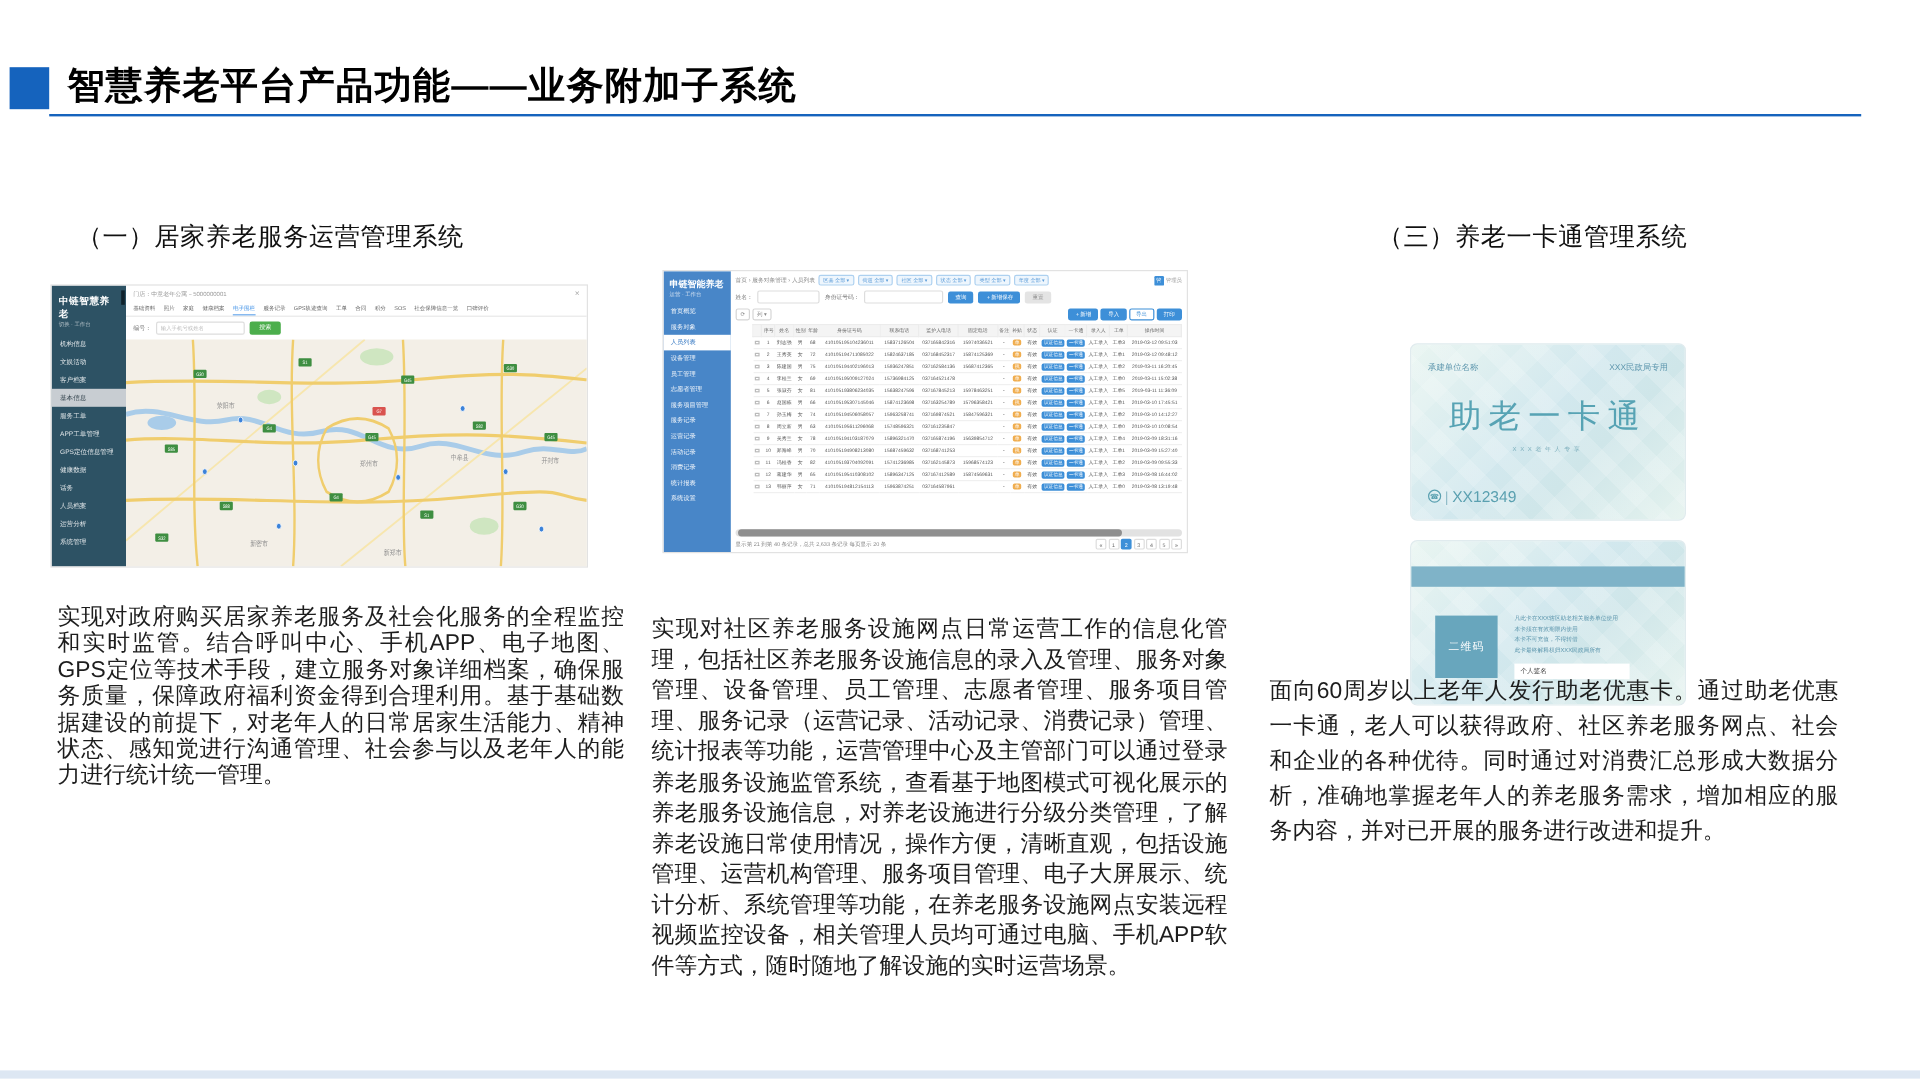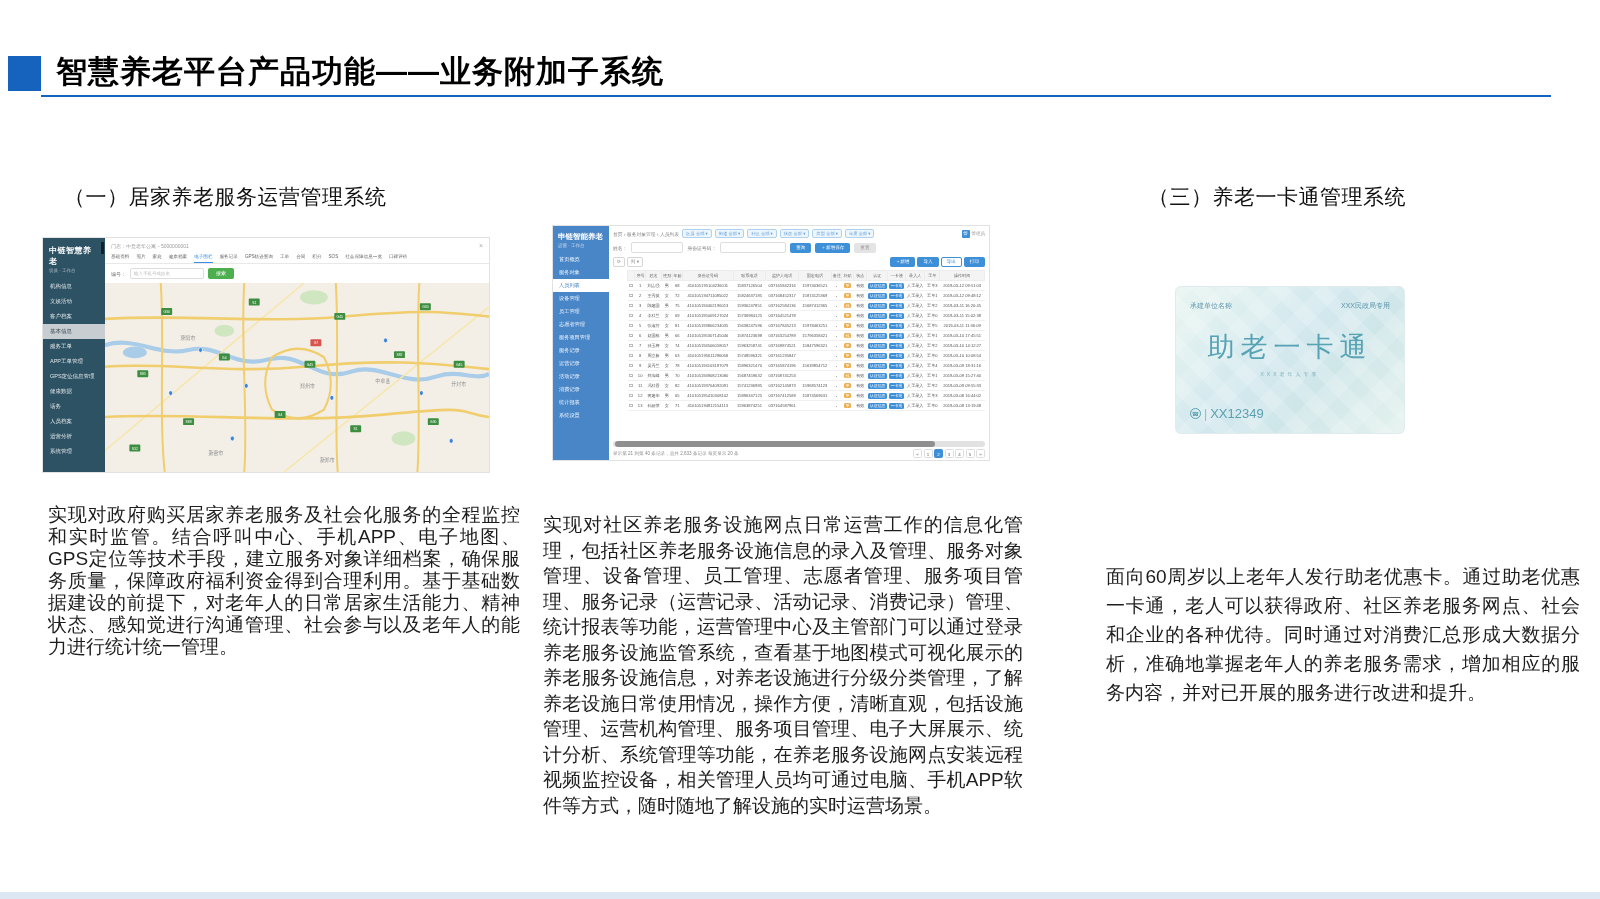--- a/index.html
+++ b/index.html
@@ -14,21 +14,21 @@
   .bottom-strip { position:absolute; left:0; bottom:0; width:100%; height:7px; background:#dde7f3; }
 
   
   .sec-heading { position:absolute; font-size:21px; font-weight:500; color:#111; letter-spacing:0.5px; }
   #h1 { left:64px;  top:183px; }
   #h2 { left:568px; top:183px; }
   #h3 { left:1148px; top:183px; }
   .body-text { position:absolute; font-size:19px; color:#1d1d1d; text-align:justify; }
   #p1 { left:48px;  top:504px; width:472px; line-height:22px; }
   #p2 { left:543px; top:512px; width:480px; line-height:25.5px; }
-  #p3 { left:1058px; top:562px; width:474px; line-height:29px;margin-left:48px; }
+  #p3 { left:1058px; top:562px; width:474px; line-height:29px; }
 
   
   .shot1 { position:absolute; left:42px; top:237px; width:448px; height:236px;
     border:1px solid #e2e2e2; background:#fff; display:flex; overflow:hidden;justify-content:flex-end; }
   .s1-sidebar { width:62px; background:#2d5264; color:#fff; flex-shrink:0; position:relative; }
   .s1-brand { font-size:8px; font-weight:700; padding:7px 6px 1px; letter-spacing:0.5px; }
   .s1-sub { font-size:4.5px; color:rgba(255,255,255,.6); padding:0 6px 6px; }
   .s1-toggle { position:absolute; right:1px; top:4px; width:3px; height:12px; background:#10222c; }
   .s1-item { font-size:5.5px; color:rgba(255,255,255,.85); padding:4px 7px; white-space:nowrap; overflow:hidden; cursor:default; }
   .s1-item.active { background:#c8cdd2; color:#35454f; }
@@ -623,19 +623,30 @@
     </div>
     <div class="cf-title">助老一卡通</div>
     <div class="cf-sub">XXX老年人专享</div>
     <div class="cf-phone">
       <span class="cf-phone-icon">☎</span>
       <span class="sep">|</span>
       <span>XX12349</span>
     </div>
   </div>
 
+  <div class="card card-back">
+    <div class="cb-stripe"></div>
+    <div class="cb-qr">二维码</div>
+    <div class="cb-lines" id="cbLines">
+        <div>凡此卡在XXX辖区助老相关服务单位使用</div>
+        <div>本卡须在有效期限内使用</div>
+        <div>本卡不可充值，不得转借</div>
+        <div>此卡最终解释权归XXX民政局所有</div>
+      </div>
+    <div class="cb-sign">个人签名</div>
+  </div>
 
   <p class="body-text" id="p1">实现对政府购买居家养老服务及社会化服务的全程监控和实时监管。结合呼叫中心、手机APP、电子地图、GPS定位等技术手段，建立服务对象详细档案，确保服务质量，保障政府福利资金得到合理利用。基于基础数据建设的前提下，对老年人的日常居家生活能力、精神状态、感知觉进行沟通管理、社会参与以及老年人的能力进行统计统一管理。</p>
   <p class="body-text" id="p2">实现对社区养老服务设施网点日常运营工作的信息化管理，包括社区养老服务设施信息的录入及管理、服务对象管理、设备管理、员工管理、志愿者管理、服务项目管理、服务记录（运营记录、活动记录、消费记录）管理、统计报表等功能，运营管理中心及主管部门可以通过登录养老服务设施监管系统，查看基于地图模式可视化展示的养老服务设施信息，对养老设施进行分级分类管理，了解养老设施日常使用情况，操作方便，清晰直观，包括设施管理、运营机构管理、服务项目管理、电子大屏展示、统计分析、系统管理等功能，在养老服务设施网点安装远程视频监控设备，相关管理人员均可通过电脑、手机APP软件等方式，随时随地了解设施的实时运营场景。</p>
   <p class="body-text" id="p3">面向60周岁以上老年人发行助老优惠卡。通过助老优惠一卡通，老人可以获得政府、社区养老服务网点、社会和企业的各种优待。同时通过对消费汇总形成大数据分析，准确地掌握老年人的养老服务需求，增加相应的服务内容，并对已开展的服务进行改进和提升。</p>
 
   <div class="bottom-strip"></div>
 </div>
 
 </body></html>

